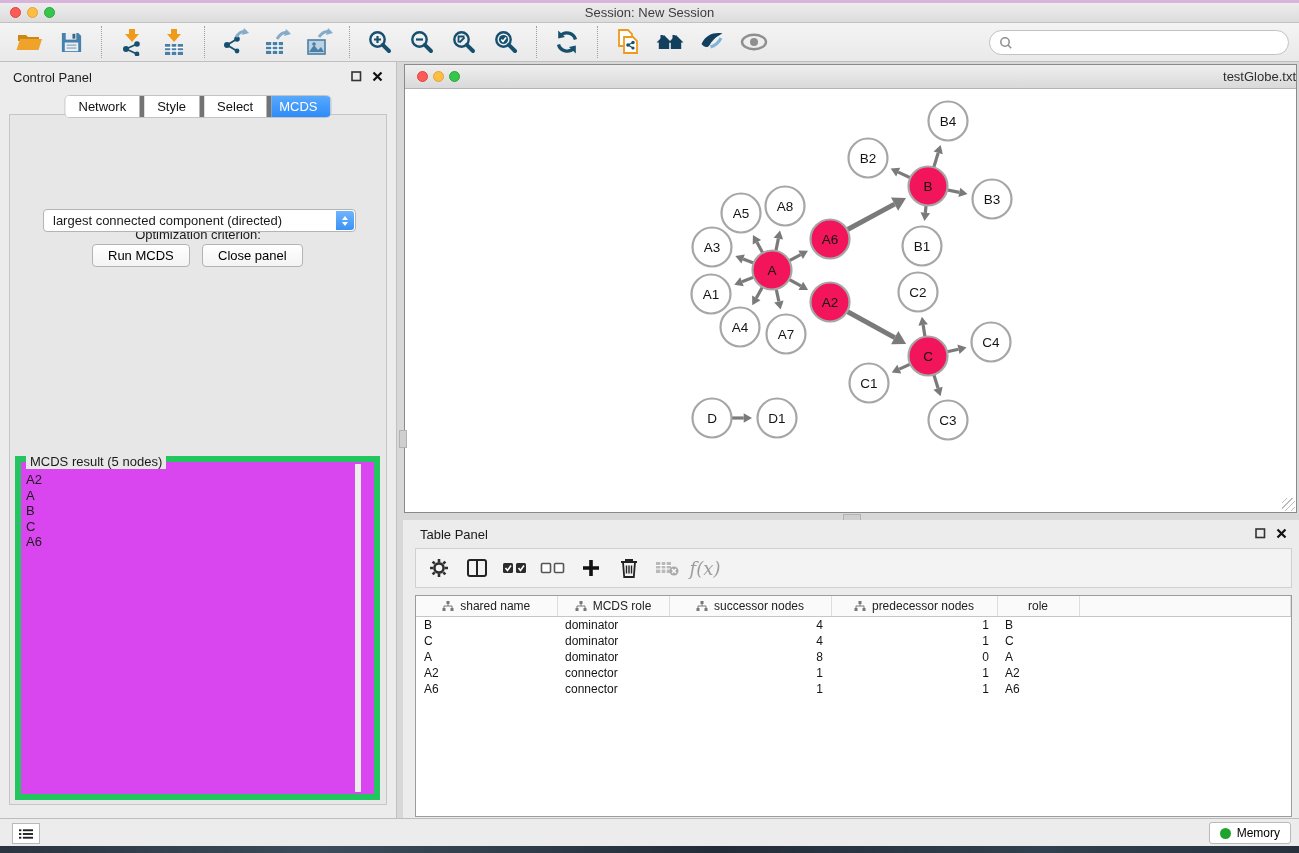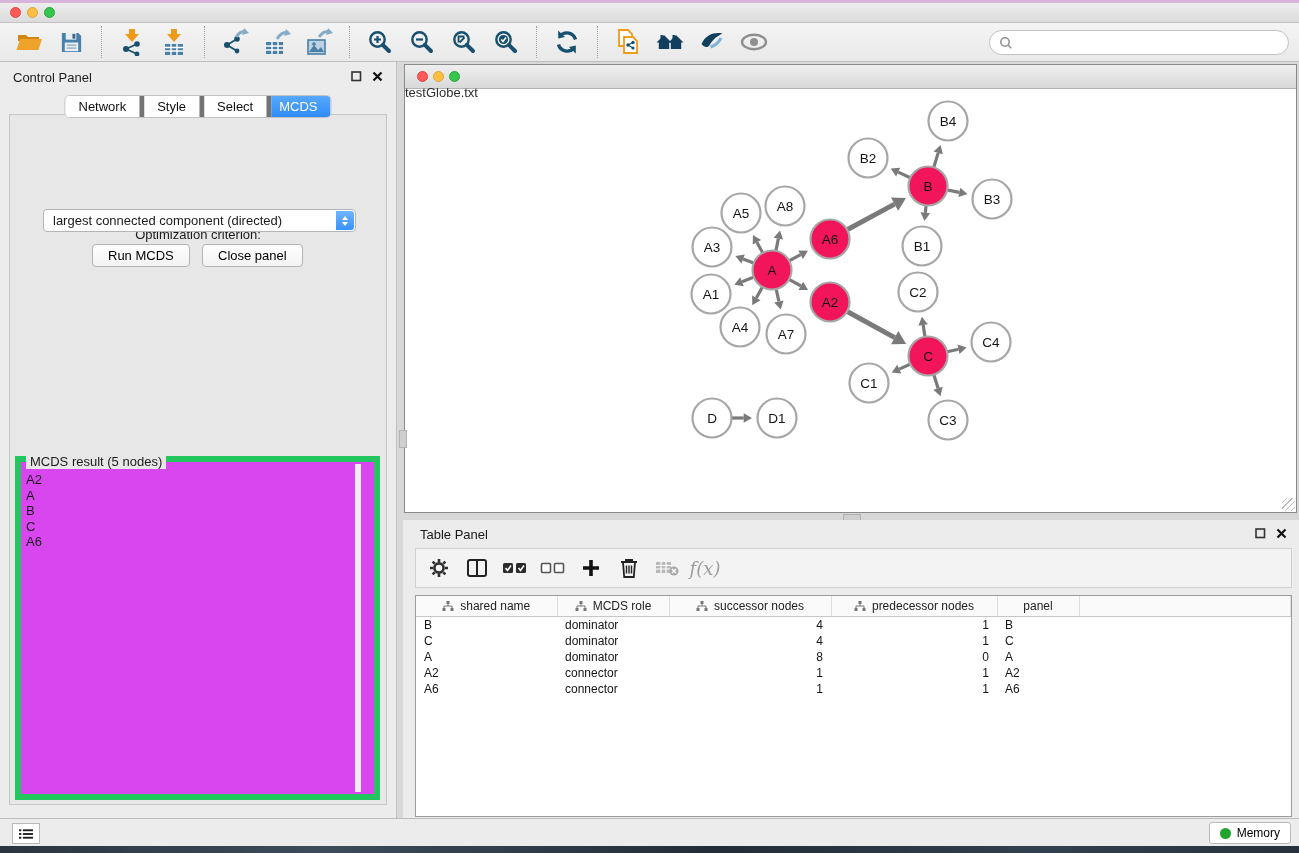--- a/index.html
+++ b/index.html
@@ -62,21 +62,21 @@
   .result-scrollbar{position:absolute;right:13px;width:6px;top:2px;bottom:2px;background:#ededed;}
   
   .net-window{position:absolute;left:404px;top:2px;width:893px;height:449px;background:#fff;
               border:1px solid #8a8a8a;box-sizing:border-box;}
   .net-titlebar{position:relative;height:23px;background:linear-gradient(#efefef,#d9d9d9);
                 border-bottom:1px solid #b3b3b3;}
   .ntl{position:absolute;top:6px;width:11px;height:11px;border-radius:50%;box-sizing:border-box;}
   .ntl.red{left:12px;background:#fc5b57;border:1px solid #e0443e;}
   .ntl.yellow{left:28px;background:#fdbe41;border:1px solid #dfa33b;}
   .ntl.green{left:44px;background:#35c74b;border:1px solid #2da342;}
-  .net-title{text-align:left;font-size:13px;color:#2e2e2e;padding-top:20px;}
+  .net-title{text-align:right;font-size:13px;color:#2e2e2e;padding-top:4px;}
   .net-canvas{position:absolute;top:24px;left:0;right:0;bottom:0;}
   .resize-grip{position:absolute;right:1px;bottom:1px;width:13px;height:13px;
                background:repeating-linear-gradient(135deg,transparent 0 3px,#bdbdbd 3px 4px);}
   .split-left{position:absolute;left:399px;top:368px;width:6px;height:16px;background:#cfcfcf;
               border:1px solid #b2b2b2;}
   .split-bottom{position:absolute;left:843px;top:452px;width:16px;height:5px;background:#cfcfcf;
                 border:1px solid #b2b2b2;}
   
   .table-panel{position:absolute;left:403px;top:458px;width:896px;height:298px;background:#ececec;}
   .tp-title{position:absolute;left:17px;top:7px;font-size:13px;}
@@ -111,20 +111,21 @@
 </head>
 <body>
 
 <div class="app">
   <div class="mac-strip"></div>
 
   <div class="titlebar">
     <span class="tl red"></span>
     <span class="tl yellow"></span>
     <span class="tl green"></span>
+    <div class="title-text">Session: New Session</div>
   </div>
 
   <div class="toolbar">
     <button class="tb-btn">
       <svg class="ic" width="28" height="24" viewBox="0 0 28 24">
         <path d="M3 5h8l2 2h11v4H3z" fill="#cf8712"></path>
           <path d="M1.5 20 L5 9h22l-3.5 11z" fill="#efa32b"></path>
         </svg>
     </button>
     <button class="tb-btn">
@@ -598,21 +599,21 @@
                       <rect x="4.5" y="0" width="3" height="3" fill="#777"></rect>
                       <path d="M6 3v2M2 7V5h8v2" stroke="#777" stroke-width="1" fill="none"></path>
                       <rect x="0.5" y="7" width="3" height="3" fill="#777"></rect>
                       <rect x="8.5" y="7" width="3" height="3" fill="#777"></rect>
                     </svg>
                     <span>predecessor nodes</span>
                   </div>
                 </th>
                 <th>
                   <div class="th-inner">
-                    <span>panel</span>
+                    <span>role</span>
                   </div>
                 </th>
                 <th></th>
               </tr>
             </thead>
           <tbody id="nt-body">
               <tr>
                 <td class="al">B</td>
                 <td class="al">dominator</td>
                 <td class="ar">4</td>

